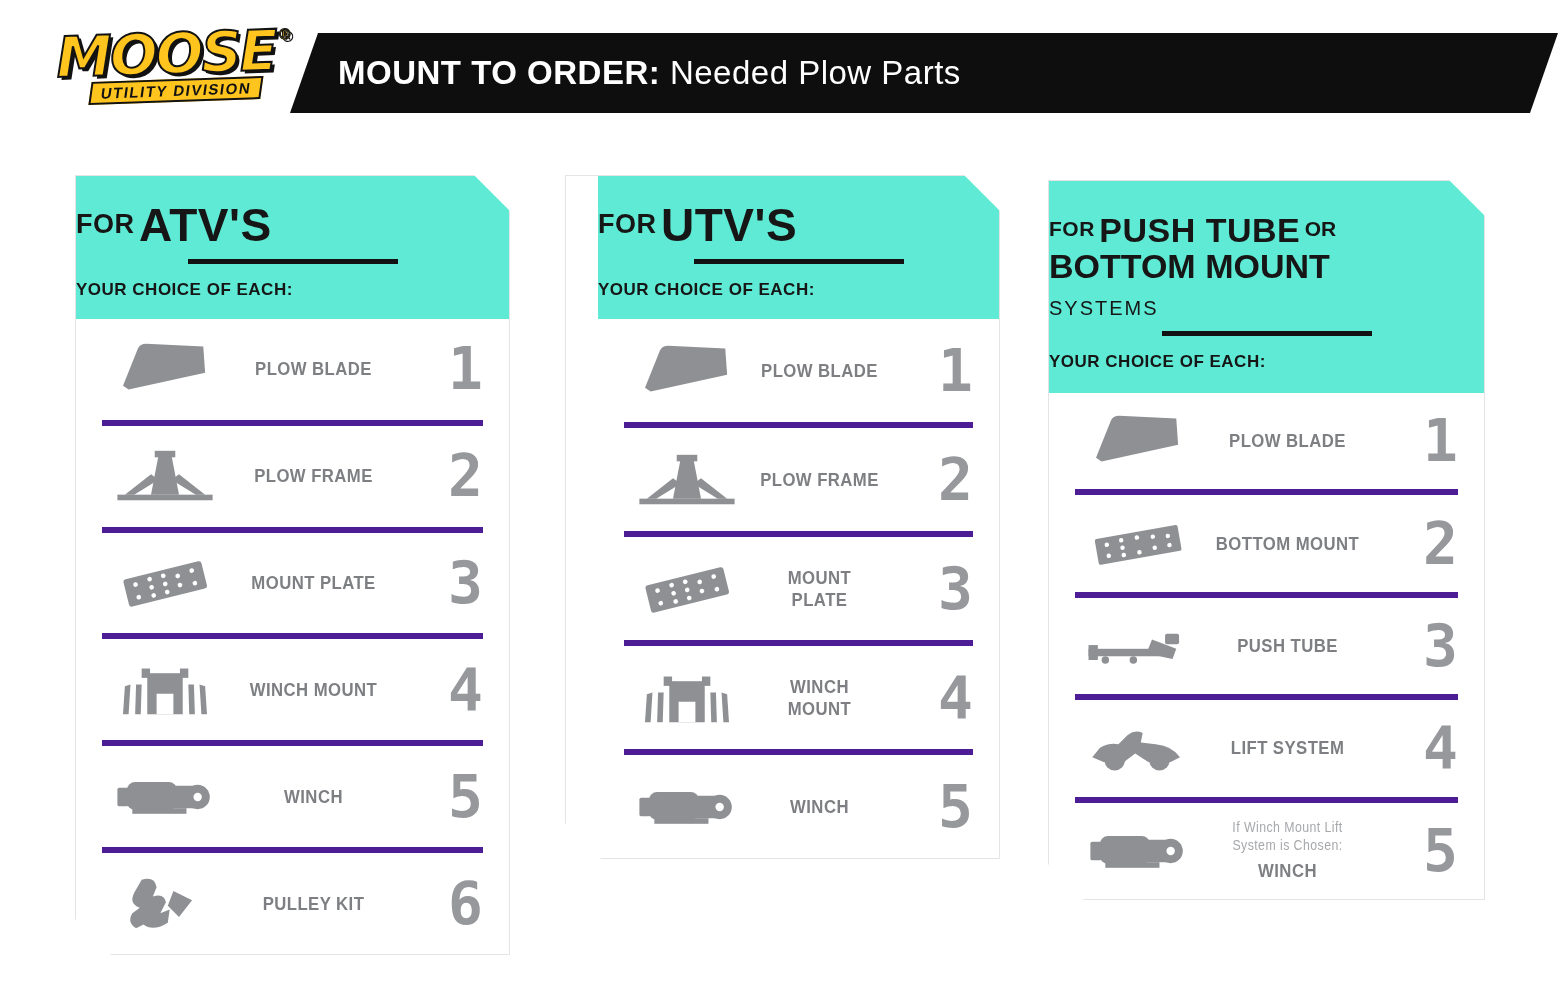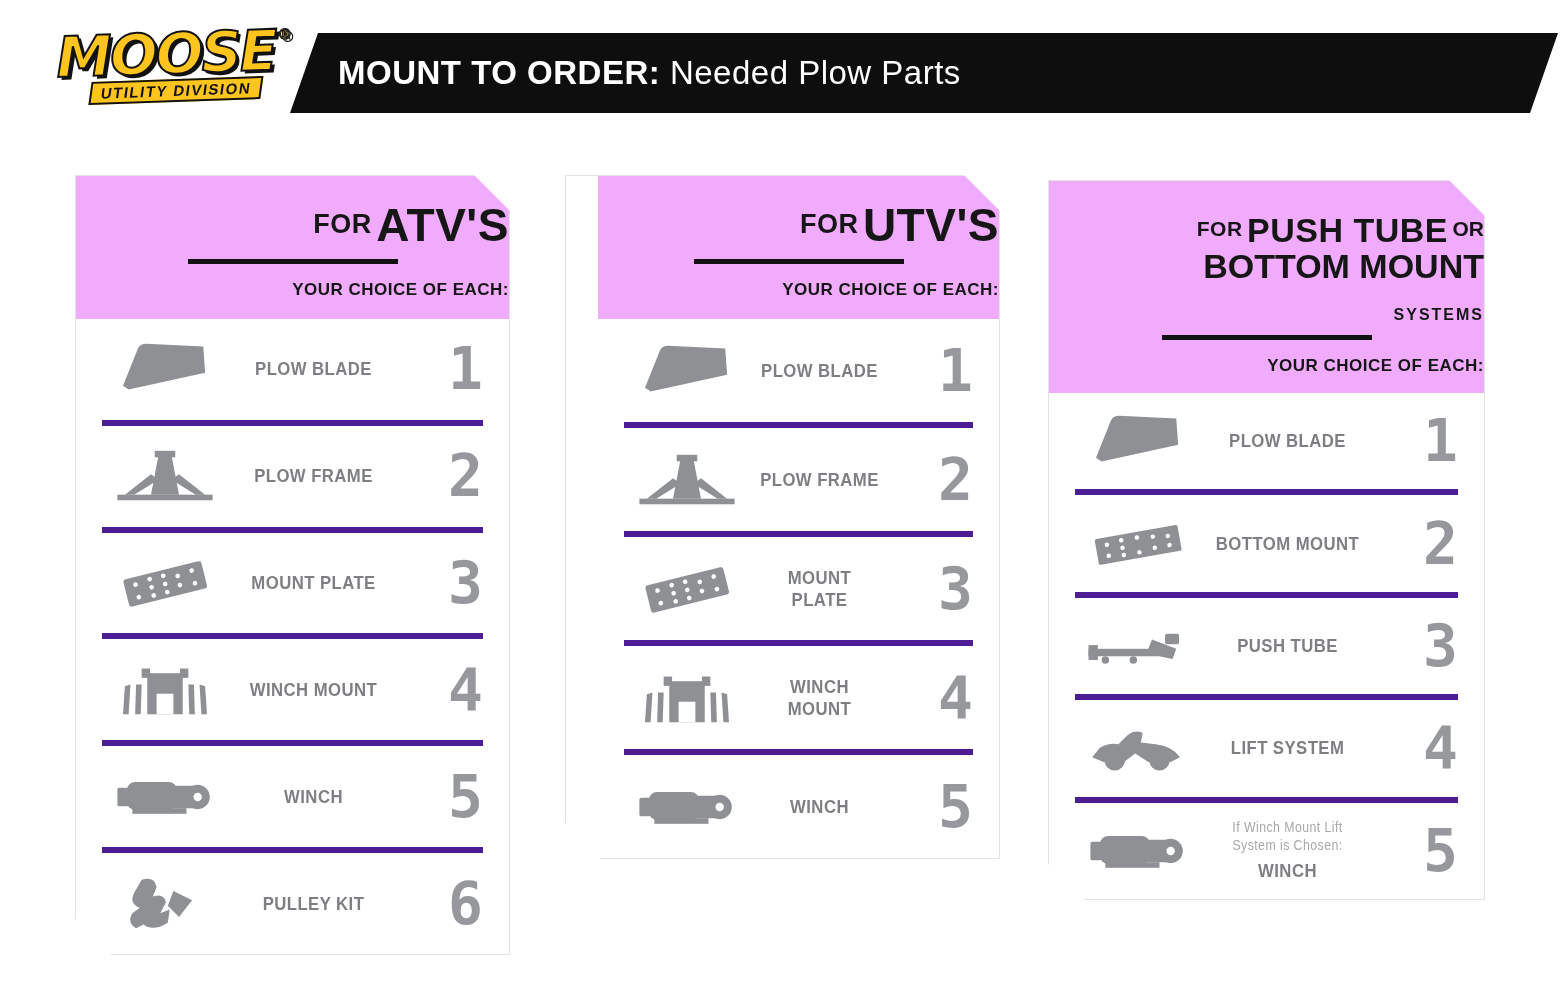--- a/index.html
+++ b/index.html
@@ -26,31 +26,31 @@
               transform:skewX(-10deg); margin-top:-6px; }
 
   
   .card { position:absolute; background:#ffffff; border:1px solid #e4e4e5;
           clip-path:polygon(0 0, calc(100% - 36px) 0, 100% 36px, 100% 100%, 36px 100%, 0 calc(100% - 36px));
           display:flex; flex-direction:column; }
   .c1 { left:75px;  top:175px; width:435px; height:780px; }
   .c2 { left:565px; top:175px; width:435px; height:684px;padding-left:32px; }
   .c3 { left:1048px; top:180px; width:437px; height:720px; }
 
-  .card-head { background:#f0abfc; text-align:right; color:#161616; flex:0 0 auto; }
+  .card-head { background:#5eead4; text-align:left; color:#161616; flex:0 0 auto; }
   .c1 .card-head, .c2 .card-head { height:143px; padding-top:26px; }
   .c3 .card-head { height:212px; padding-top:32px; }
 
   .card-title { line-height:1; }
   .card-title .for { font-size:27px; font-weight:800; letter-spacing:0.5px; vertical-align:8px; }
   .card-title .main { font-size:46px; font-weight:900; letter-spacing:0.5px; }
   .c3 .card-title .for, .c3 .card-title .or { font-size:21px; font-weight:800; vertical-align:6px; }
   .c3 .card-title .main { font-size:34px; font-weight:900; }
   .c3 .title-line2 { font-size:34px; font-weight:900; line-height:1.15; }
-  .c3 .title-line3 { font-size:16px; font-weight:700; letter-spacing:2px; margin-top:20px; }
+  .c3 .title-line3 { font-size:20px; font-weight:400; letter-spacing:2px; margin-top:11px; }
 
   .rule { width:210px; height:5px; background:#121212; margin:11px auto 13px auto; }
   .card-sub { font-size:17px; font-weight:bold; letter-spacing:0.5px;margin-top:16px; }
 
   .card-body { flex:1; display:flex; flex-direction:column; background:#ffffff; }
   .row { flex:1; display:flex; align-items:center; margin:0 26px; border-bottom:6px solid #4c1d95; }
   .row:last-child { border-bottom:none; }
   .cell.icon { width:126px; display:flex; justify-content:center; align-items:center; }
   .cell.icon svg { fill:#8e9093; }
   .cell.label { flex:1; text-align:center; font-weight:bold; color:#7d7f82; font-size:19px;

